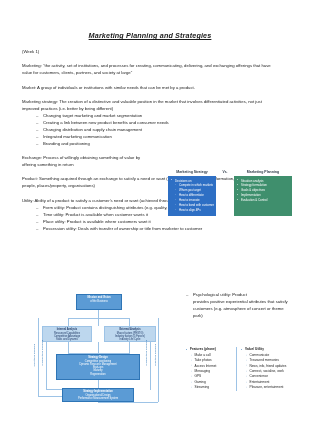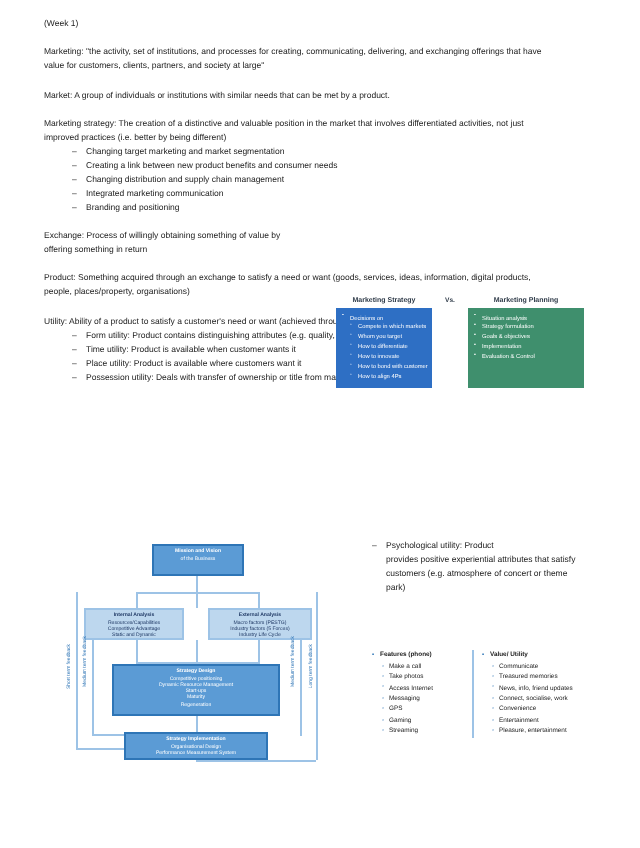--- a/index.html
+++ b/index.html
@@ -164,20 +164,21 @@
     content:"\25E6";
     position:absolute;left:0;top:-0.2px;
     color:#2e75b6;
   }
 </style>
 </head>
 <body>
 
 <div class="page">
 
+  <h1 class="doc-title">Marketing Planning and Strategies</h1>
 
   <div class="body-wrap">
 
     <div class="week">(Week 1)</div>
 
     <p class="p">Marketing: "the activity, set of institutions, and processes for creating, communicating, delivering, and exchanging offerings that have value for customers, clients, partners, and society at large"</p>
 
     <p class="p">Market: A group of individuals or institutions with similar needs that can be met by a product.</p>
 
     <p class="p">Marketing strategy: The creation of a distinctive and valuable position in the market that involves differentiated activities, not just improved practices (i.e. better by being different)</p>

